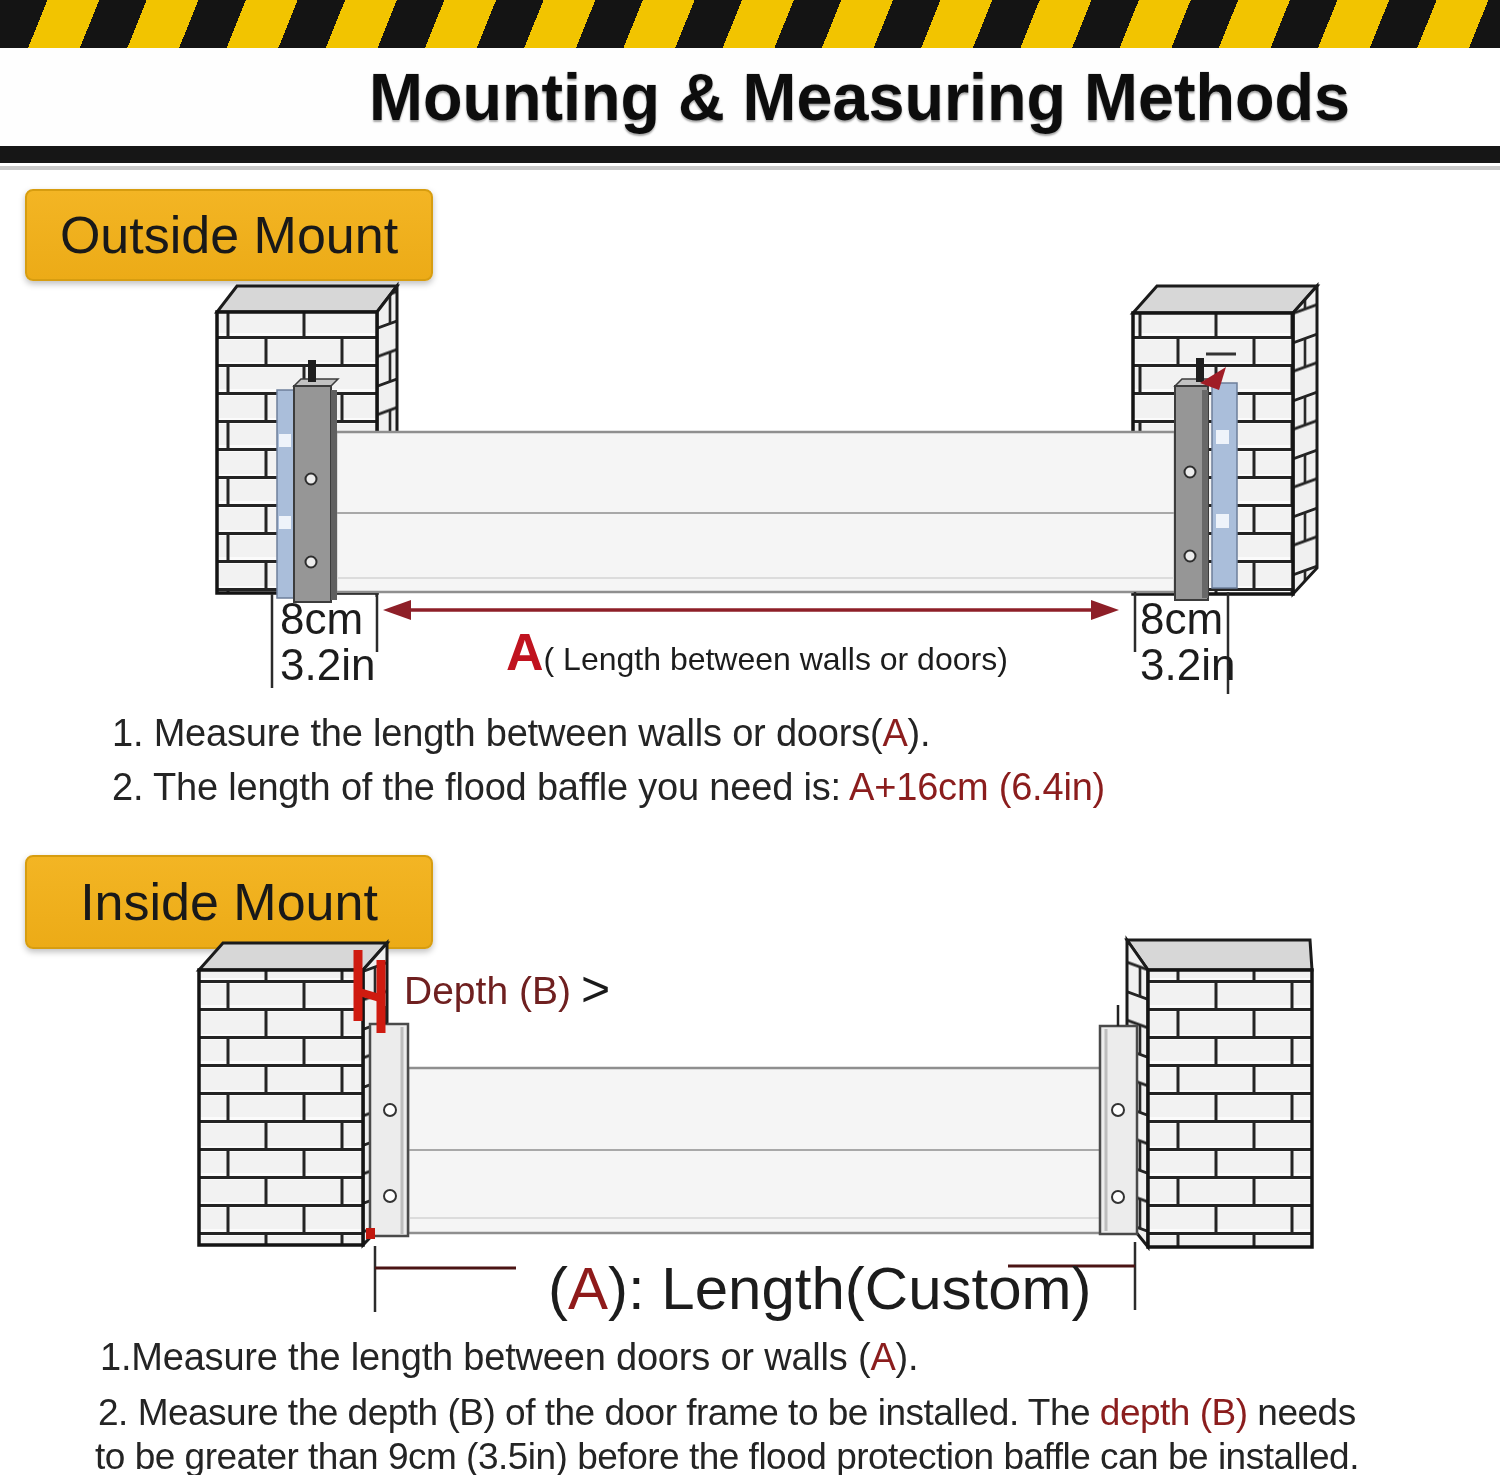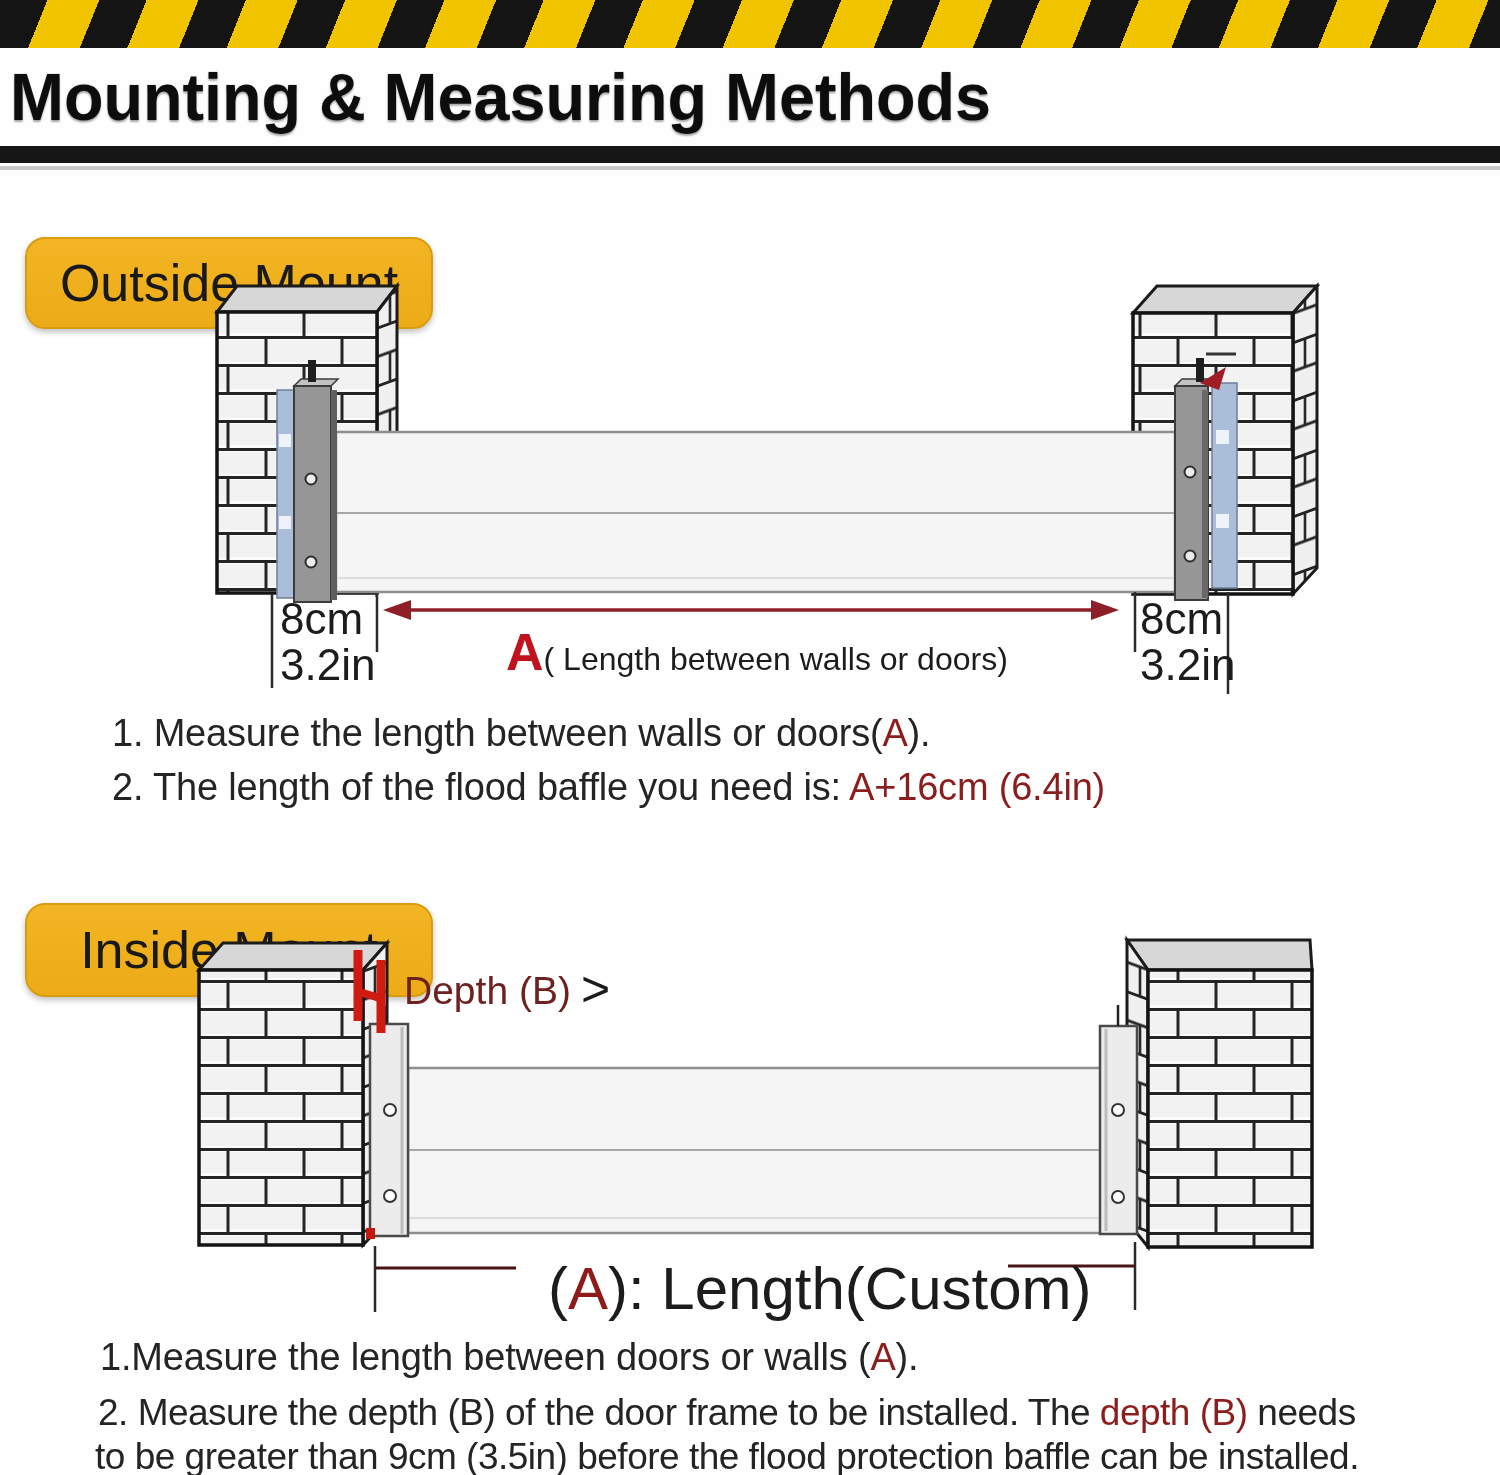--- a/index.html
+++ b/index.html
@@ -2,29 +2,29 @@
 <html><head>
 <meta charset="utf-8">
 <style>
   html,body{margin:0;padding:0;width:1500px;height:1475px;background:#ffffff;overflow:hidden;
     font-family:"Liberation Sans", sans-serif;position:relative;}
   .abs{position:absolute;}
   
   #stripe-band{left:0;top:0;width:1500px;height:48px;
     background:repeating-linear-gradient(112deg,#141414 0 44px,#f2c400 44px 92px);}
   #title-band{left:0;top:48px;width:1360px;height:98px;background:#fefefe;display:flex;
-    align-items:center;justify-content:flex-start;}
+    align-items:center;justify-content:flex-end;}
   #page-title{font-size:66px;font-weight:bold;color:#0d0d0d;letter-spacing:0px;
     text-shadow:0 2px 2px rgba(0,0,0,0.35), 0 -1px 0 #ececec;white-space:nowrap;transform:scaleX(0.98);}
   #black-bar{left:0;top:146px;width:1500px;height:17px;background:#161616;}
   #gray-line{left:0;top:166px;width:1500px;height:4px;background:#c9c9c9;}
   
-  .badge{background:linear-gradient(#f3b524,#ecab17);border:2px solid #d79d10;border-radius:20px;
+  .badge{background:linear-gradient(#f3b524,#ecab17);border:2px solid #d79d10;border-radius:8px;
     box-shadow:0 3px 6px rgba(0,0,0,0.25);display:flex;align-items:center;justify-content:center;
-    font-size:52px;color:#191919;margin-top:48px;}
+    font-size:52px;color:#191919;}
   #outside-badge{left:25px;top:189px;width:404px;height:88px;}
   #inside-badge{left:25px;top:855px;width:404px;height:90px;}
   
   .dimtext{font-size:44px;color:#1c1c1c;line-height:1.04;white-space:nowrap;}
   #dim-left{left:280px;top:596px;}
   #dim-right{left:1140px;top:596px;}
   #span-label{left:506px;top:622px;white-space:nowrap;}
   #span-label .var{font-size:52px;font-weight:bold;color:#c0131f;}
   #span-label .desc{font-size:32px;color:#1c1c1c;}
   .steps{font-size:38px;color:#242424;white-space:nowrap;letter-spacing:-0.2px;}

